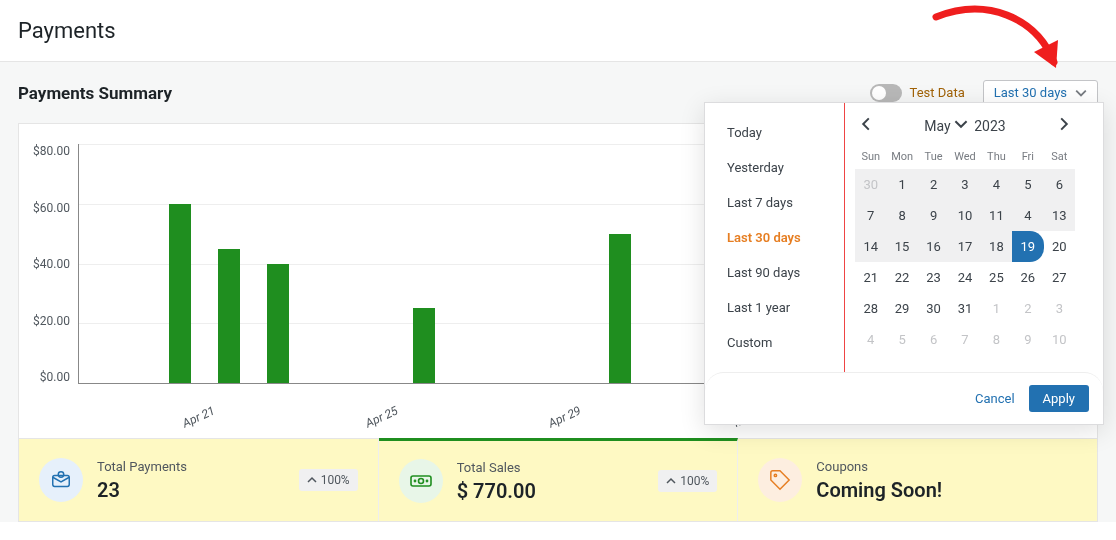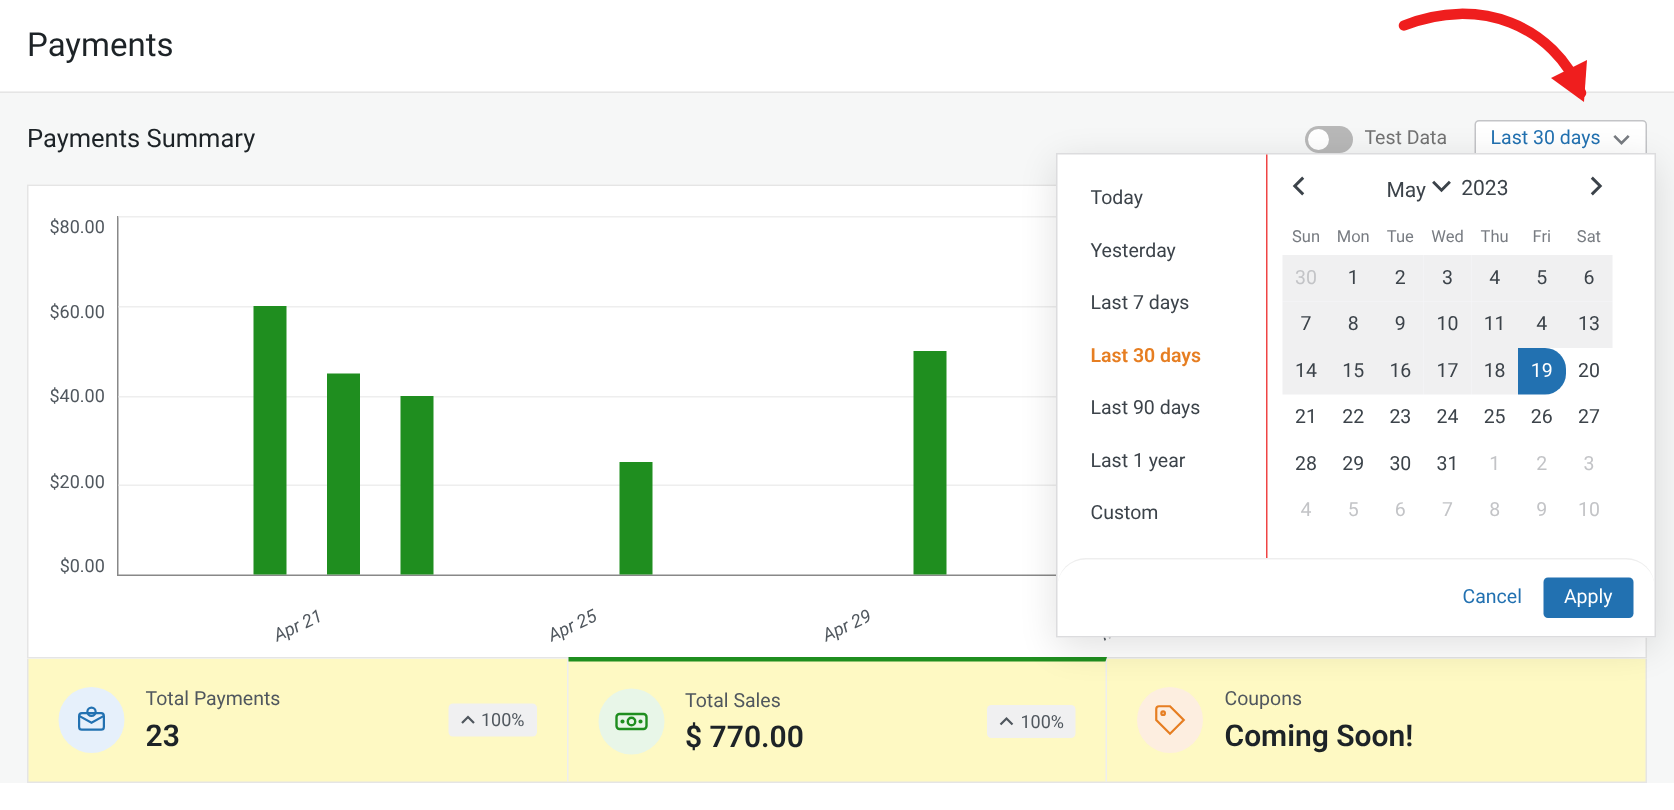--- a/index.html
+++ b/index.html
@@ -1,25 +1,25 @@
 <!DOCTYPE html>
 <html><head>
 <meta charset="utf-8">
 <style>
   * { box-sizing: border-box; margin: 0; padding: 0; font-family: -apple-system, BlinkMacSystemFont, "Segoe UI", Roboto, sans-serif; }
   body { background: #fff; width: 1116px; height: 540px; overflow: hidden; position: relative; }
   .page-title { font-size: 22px; font-weight: 400; color: #1d2327; padding: 18px 0 18px 18px; }
   .panel { background: #f6f7f7; border-top: 1px solid #e5e5e5; padding: 18px 18px 0 18px; }
   .summary-header { display: flex; align-items: center; justify-content: space-between; margin-bottom: 18px; }
-  .summary-title { font-size: 17px; font-weight: 400; color: #1d2327; }
+  .summary-title { font-size: 17px; font-weight: 700; color: #1d2327; }
   .header-right { display: flex; align-items: center; gap: 18px; }
   .toggle-wrap { display: flex; align-items: center; gap: 8px; }
   .toggle { width: 32px; height: 18px; border-radius: 10px; background: #b8b8b8; position: relative; cursor: pointer; }
   .toggle::after { content:""; position:absolute; width:14px; height:14px; background:#fff; border-radius:50%; top:2px; left:2px; }
-  .toggle-label { font-size: 13px; color: #737373; }
+  .toggle-label { font-size: 13px; color: #a16207; }
   .range-btn { display:flex; align-items:center; gap:8px; background:#fff; border:1px solid #c3c4c7; border-radius:3px; padding:4px 10px; font-size:13px; color:#2271b1; cursor:pointer; }
   .range-btn svg { width:12px; height:12px; }
   
   .chart-card { background:#fff; border:1px solid #e5e5e5; padding:20px 14px 0 14px; position:relative; }
   .chart-inner { display:flex; height:260px; }
   .y-axis { display:flex; flex-direction:column; justify-content:space-between; align-items:flex-end; padding-right:8px; font-size:12px; color:#50575e; height:240px; }
   .plot-wrap { flex:1; position:relative; height:240px; border-left:1px solid #888; border-bottom:1px solid #888; }
   .grid-line { position:absolute; left:0; right:0; border-top:1px solid #eee; }
   .bars { position:absolute; left:0; right:0; bottom:0; top:0; display:flex; align-items:flex-end; gap:4px; padding:0 50px 0 30px; }
   .bar-slot { flex:1; display:flex; justify-content:center; align-items:flex-end; height:100%; }

